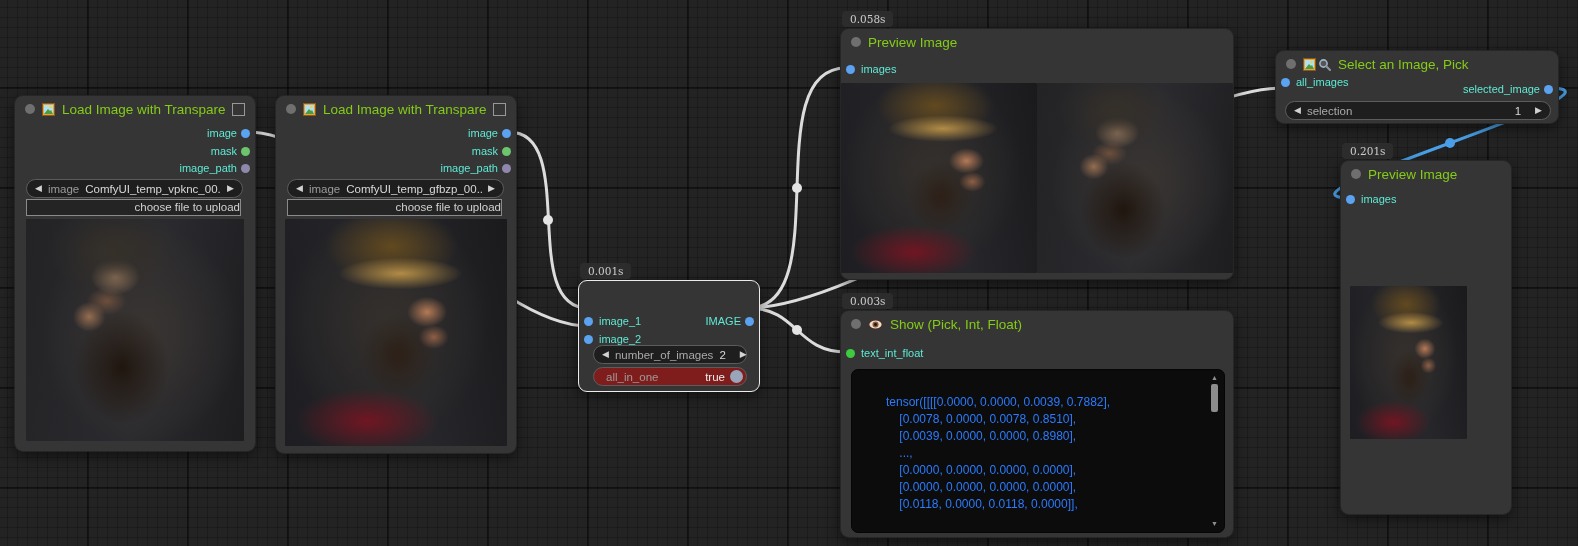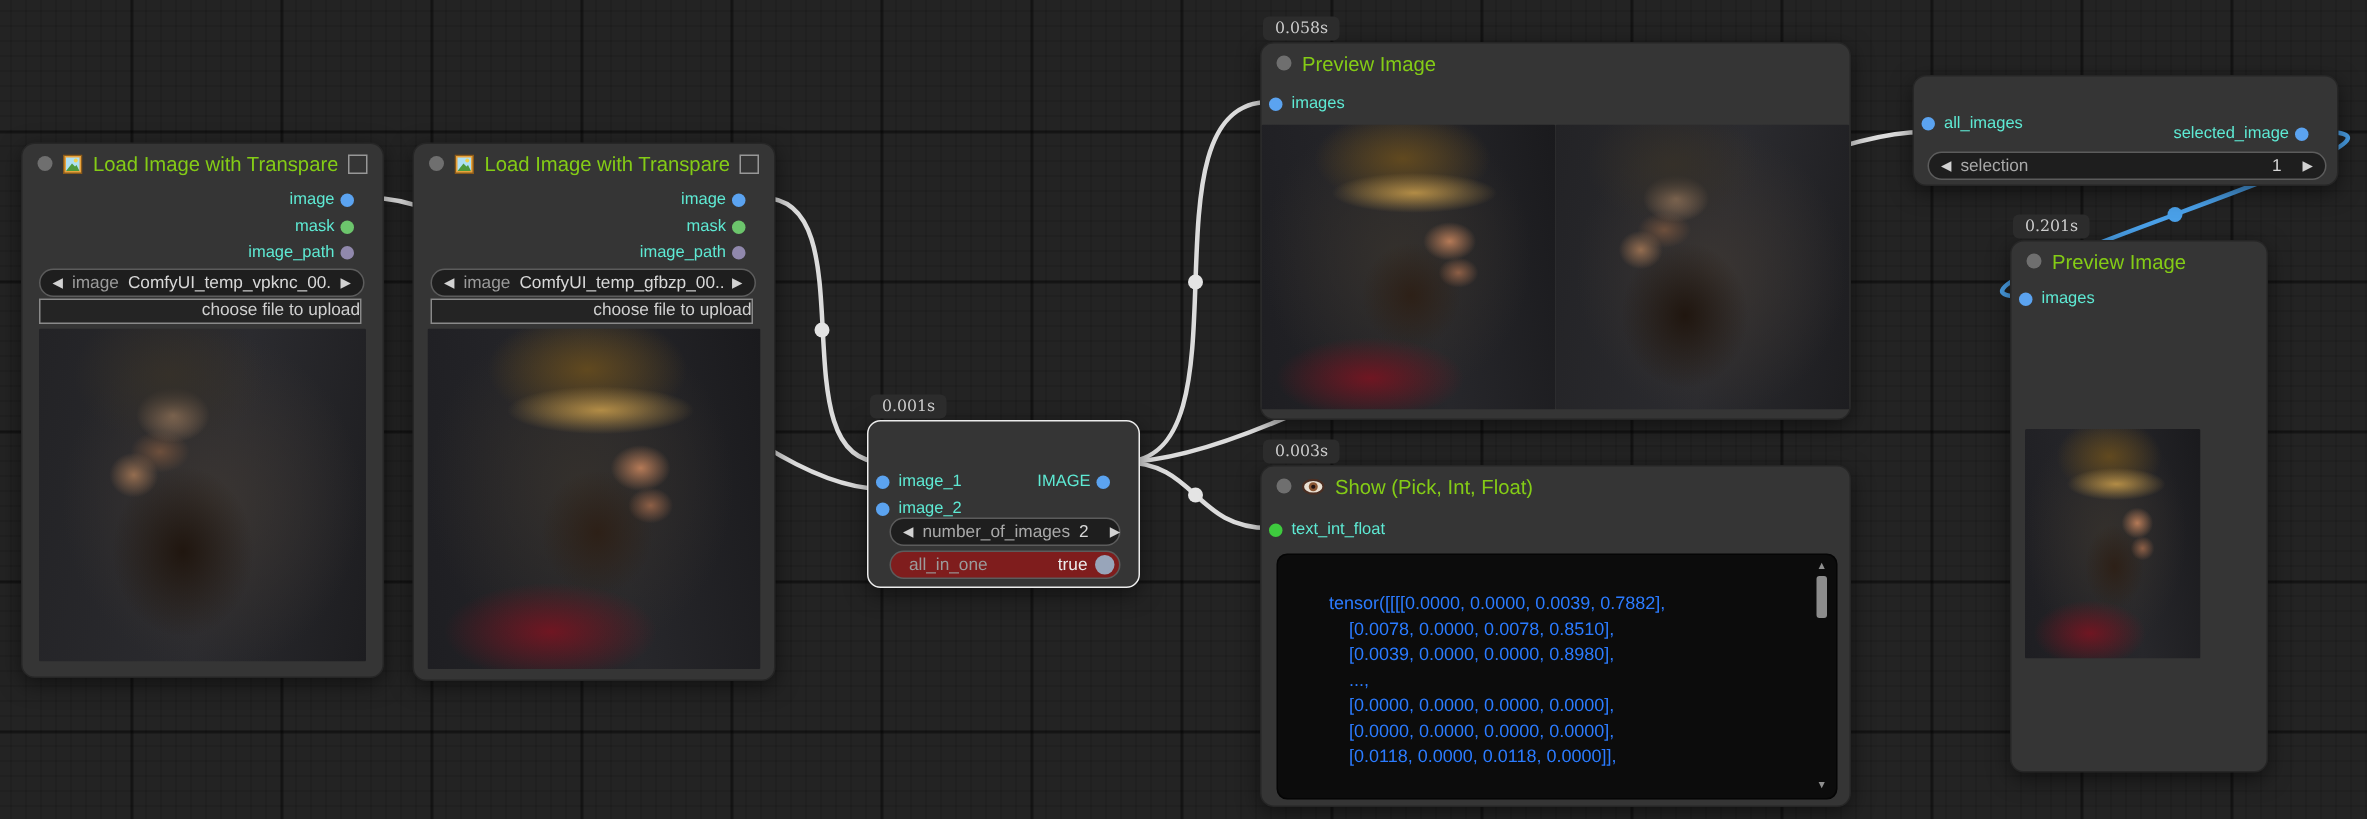--- a/index.html
+++ b/index.html
@@ -19,21 +19,21 @@
   .node{position:absolute;background:#353535;border:1px solid #262626;border-radius:9px;
         box-shadow:0 4px 14px rgba(0,0,0,.5);z-index:2;}
   .node.selected{border:1px solid #ececec;margin-top:12px;}
   .titlebar{position:absolute;top:0;left:0;right:0;height:26px;display:flex;align-items:center;gap:7px;padding:0 10px;}
   .status-dot{width:10px;height:10px;border-radius:50%;background:#6f6f6f;flex:0 0 auto;}
   .title-text{color:#84cc16;font-size:13.5px;white-space:nowrap;overflow:hidden;}
   .title-box{width:11px;height:11px;border:1.5px solid #989898;margin-left:auto;flex:0 0 auto;}
   .icon{display:flex;align-items:center;gap:2px;flex:0 0 auto;}
   .slot{position:absolute;height:14px;line-height:14px;font-size:11px;color:#5eead4;white-space:nowrap;}
   .slot.in{left:0;padding-left:20px;}
-  .slot.out{right:14px;padding-right:18px;}
+  .slot.out{right:0;padding-right:18px;}
   .slot-dot{position:absolute;top:2.5px;width:9px;height:9px;border-radius:50%;}
   .slot.in .slot-dot{left:5px;}
   .slot.out .slot-dot{right:5px;}
   .combo{position:absolute;height:17px;background:#1e1e1e;border:1px solid #5c5c5c;border-radius:10px;
          display:flex;align-items:center;padding:0 8px;font-size:11.5px;gap:6px;}
   .combo .arrow{color:#d2d2d2;font-size:9px;line-height:17px;}
   .combo .c-label{color:#9b9b9b;}
   .combo .c-value{color:#d8d8d8;flex:1;text-align:center;overflow:hidden;white-space:nowrap;}
   .combo.right-val .c-label{flex:1;text-align:left;color:#a9a9a9;}
   .combo.right-val .c-value{flex:0 0 auto;padding-right:8px;}
@@ -200,20 +200,36 @@
     </div>
     <div class="slot in" style="top:33px;">
       <span class="slot-dot" style="background:#5ba3f0;"></span>
       <span>images</span>
     </div>
     <div class="img img-helmet" style="left:0px;top:54px;width:196px;height:190px;"></div>
     <div class="img img-beard" style="left:196px;top:54px;width:196px;height:190px;"></div>
   </div>
 
   <div class="node" style="left:1275px;top:50px;width:282px;height:72px;">
+    <div class="titlebar">
+      <span class="status-dot"></span>
+      <span class="icon">
+        <svg width="13" height="13" viewBox="0 0 13 13">
+            <rect x="0.5" y="0.5" width="12" height="12" fill="#e8a33d" stroke="#8a5a1a"></rect>
+            <rect x="2" y="2" width="9" height="9" fill="#aee0f2"></rect>
+            <path d="M2 11 L6 6 L8 8 L9 7 L11 11 Z" fill="#4e9a3c"></path>
+            <circle cx="8.5" cy="4" r="1.3" fill="#f2d24b"></circle>
+          </svg>
+        <svg width="13" height="13" viewBox="0 0 13 13">
+            <circle cx="5.5" cy="5.5" r="3.6" fill="#cfd8e0" fill-opacity="0.2" stroke="#9fb4c4" stroke-width="1.6"></circle>
+            <line x1="8.3" y1="8.3" x2="12" y2="12" stroke="#8d97a0" stroke-width="2" stroke-linecap="round"></line>
+          </svg>
+      </span>
+      <span class="title-text">Select an Image, Pick</span>
+    </div>
     <div class="slot in" style="top:24px;">
       <span class="slot-dot" style="background:#5ba3f0;"></span>
       <span>all_images</span>
     </div>
     <div class="slot out" style="top:31px;">
       <span>selected_image</span>
       <span class="slot-dot" style="background:#5ba3f0;"></span>
     </div>
     <div class="combo right-val" style="left:9px;top:50px;width:248px;">
       <span class="arrow">◀</span>

